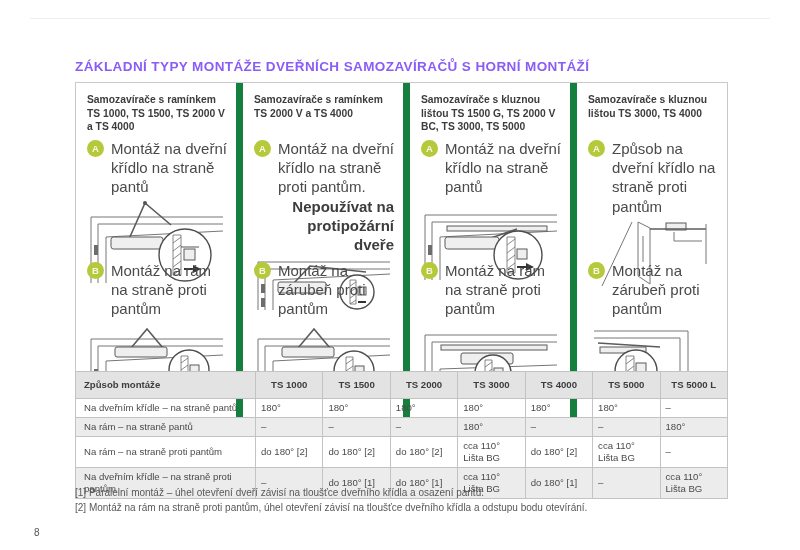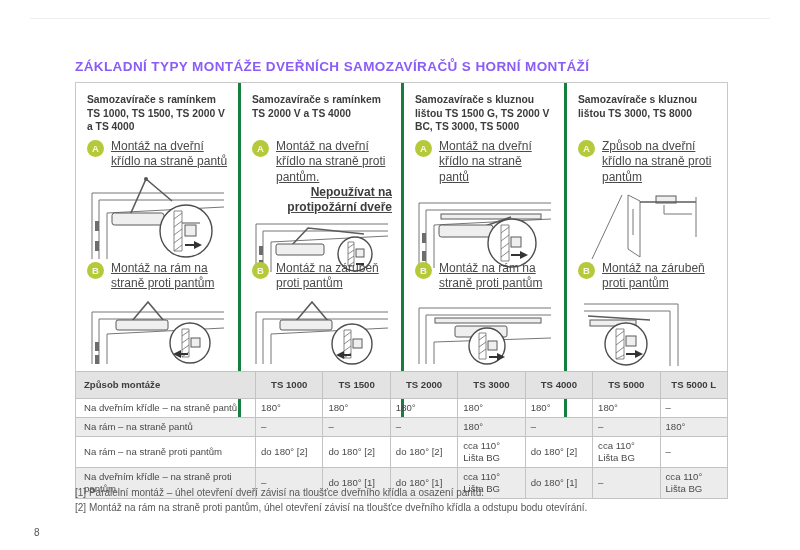--- a/index.html
+++ b/index.html
@@ -11,31 +11,31 @@
   .page-title{
     position:absolute;left:75px;top:50px;width:680px;
     font-size:13.5px;font-weight:bold;letter-spacing:.4px;color:#8b5cf6;
   }
   
   .panel{
     position:absolute;left:75px;top:82px;width:653px;height:344px;
     border:1px solid #c9c9c9;display:grid;grid-template-columns:repeat(4,1fr);
     box-sizing:border-box;background:#fff;
   }
-  .col{padding:10px 9px 6px 11px;border-left:3px solid #15803d;box-sizing:border-box;display:flex;flex-direction:column;}
+  .col{padding:10px 9px 6px 11px;border-left:7px solid #15803d;box-sizing:border-box;display:flex;flex-direction:column;}
   .col:first-child{border-left:none;}
   .col-heading{min-height:46px;font-size:10.3px;font-weight:bold;line-height:1.32;color:#3c3c3c;}
   .sec-a{height:122px;display:flex;flex-direction:column;}
   .step{display:flex;gap:7px;align-items:flex-start;}
   .badge{
     flex:none;width:17px;height:17px;border-radius:50%;background:#b5c93b;
     color:rgba(255,255,255,.88);font-size:9.5px;font-weight:bold;
     display:flex;align-items:center;justify-content:center;margin-top:1px;
   }
-  .step-text{font-size:12px;line-height:1.28;color:#4a4a4a;text-decoration:underline;}
+  .step-text{font-size:15px;line-height:1.28;color:#4a4a4a;}
   .step-text .bold-part{font-weight:bold;color:#3c3c3c;display:block;text-align:right;}
   .step-text .bold-part:empty{display:none;}
   .diagram{margin-top:auto;display:flex;justify-content:center;}
   .sec-b{display:flex;flex-direction:column;flex:1;}
   .sec-b .diagram{margin-top:6px;}
   svg .ln{stroke:#767676;fill:none;stroke-width:1;}
   svg .ln2{stroke:#5b5b5b;fill:none;stroke-width:1.6;}
   svg .body{fill:#efefef;stroke:#5b5b5b;stroke-width:1;}
   svg .det{fill:#fff;stroke:#4d4d4d;stroke-width:1.4;}
   svg .hat{stroke:#6a6a6a;stroke-width:.8;fill:none;}
@@ -200,21 +200,21 @@
           <path class="hat" d="M64 35 h7 v26 h-7 z M64 42 l7 -5 M64 49 l7 -5 M64 56 l7 -5"></path>
           <rect class="body" x="73" y="43" width="9" height="9"></rect>
           <path d="M74 59 h8" stroke="#333" stroke-width="2"></path>
           <path class="arr" d="M82 55 l8 4 -8 4 z"></path>
         </svg>
       </div>
     </div>
   </div>
 
   <div class="col">
-    <div class="col-heading">Samozavírače s kluznou lištou TS 3000, TS 8000</div>
+    <div class="col-heading">Samozavírače s kluznou lištou TS 3000, TS 4000</div>
     <div class="sec-a">
       <div class="step">
         <span class="badge">A</span>
         <span class="step-text"><span>Způsob na dveřní křídlo na straně proti pantům</span></span>
       </div>
       <div class="diagram">
         <svg width="140" height="72" viewBox="0 0 140 72">
           <path class="ln" d="M14 70 L44 6"></path>
           <path class="ln" d="M50 6 L62 12 V68 L50 60 Z" fill="#f6f6f6"></path>
           <path class="ln" d="M55 20 v26" stroke-width="2"></path>

